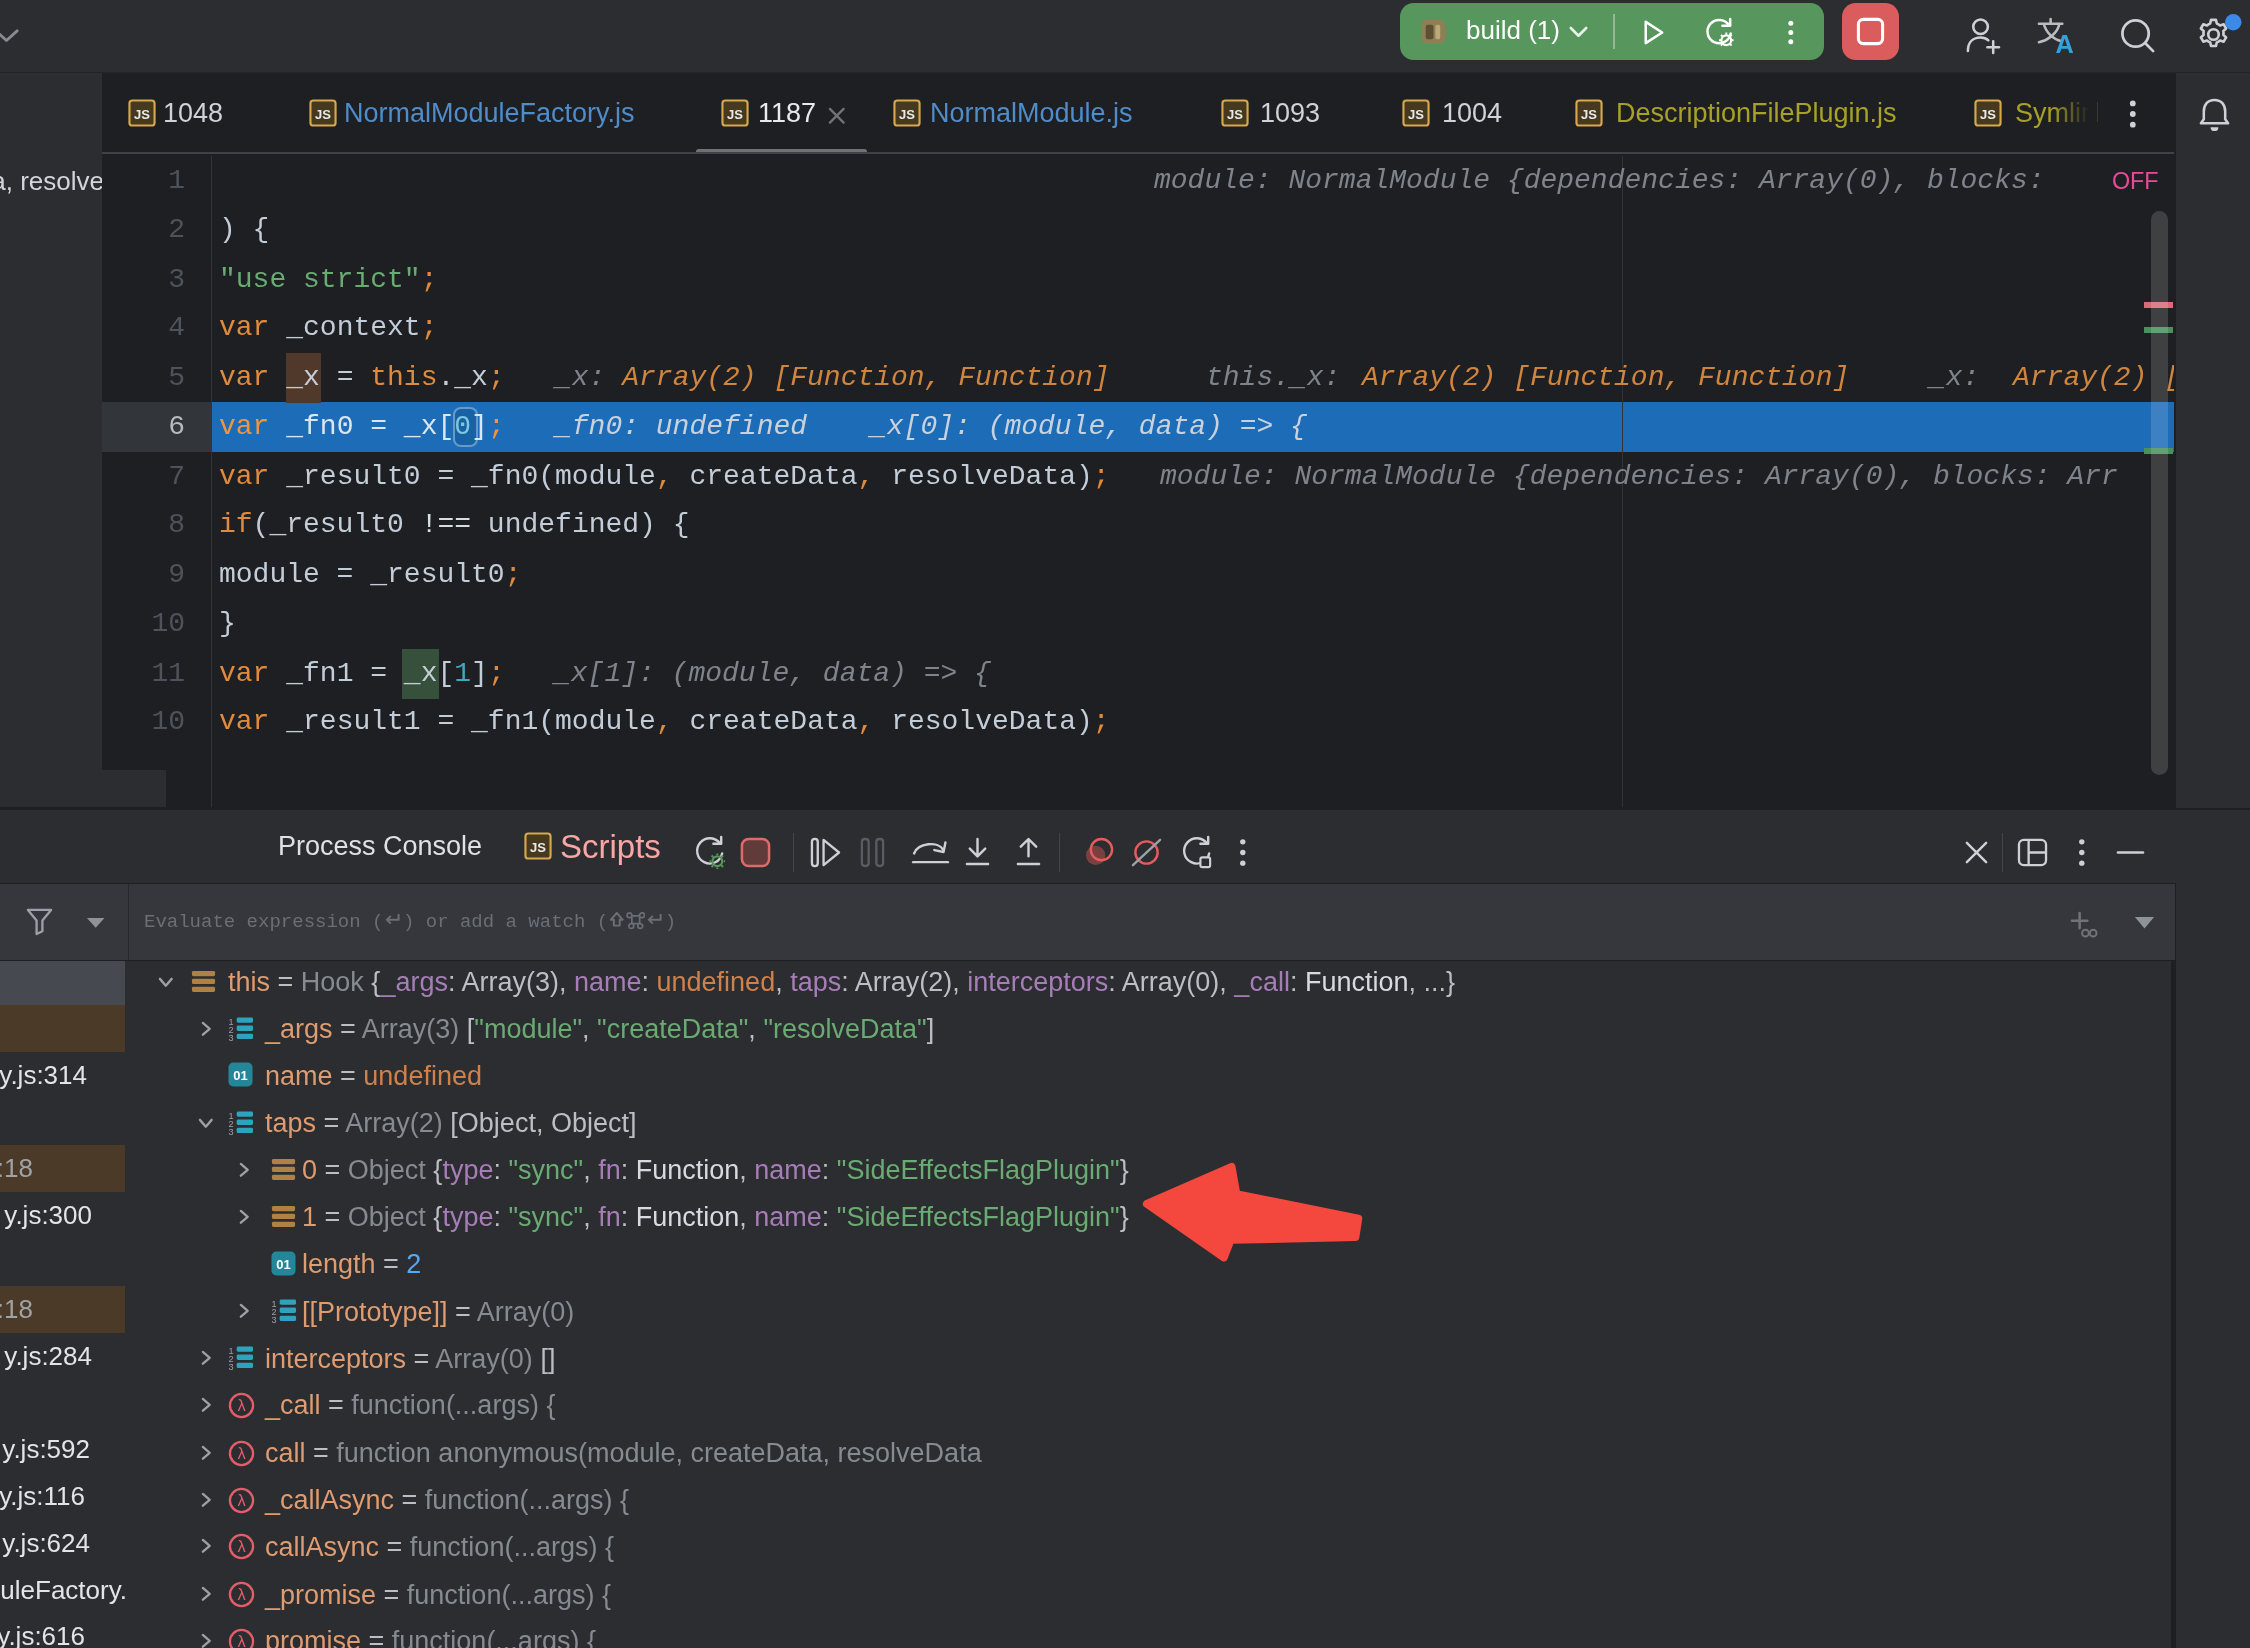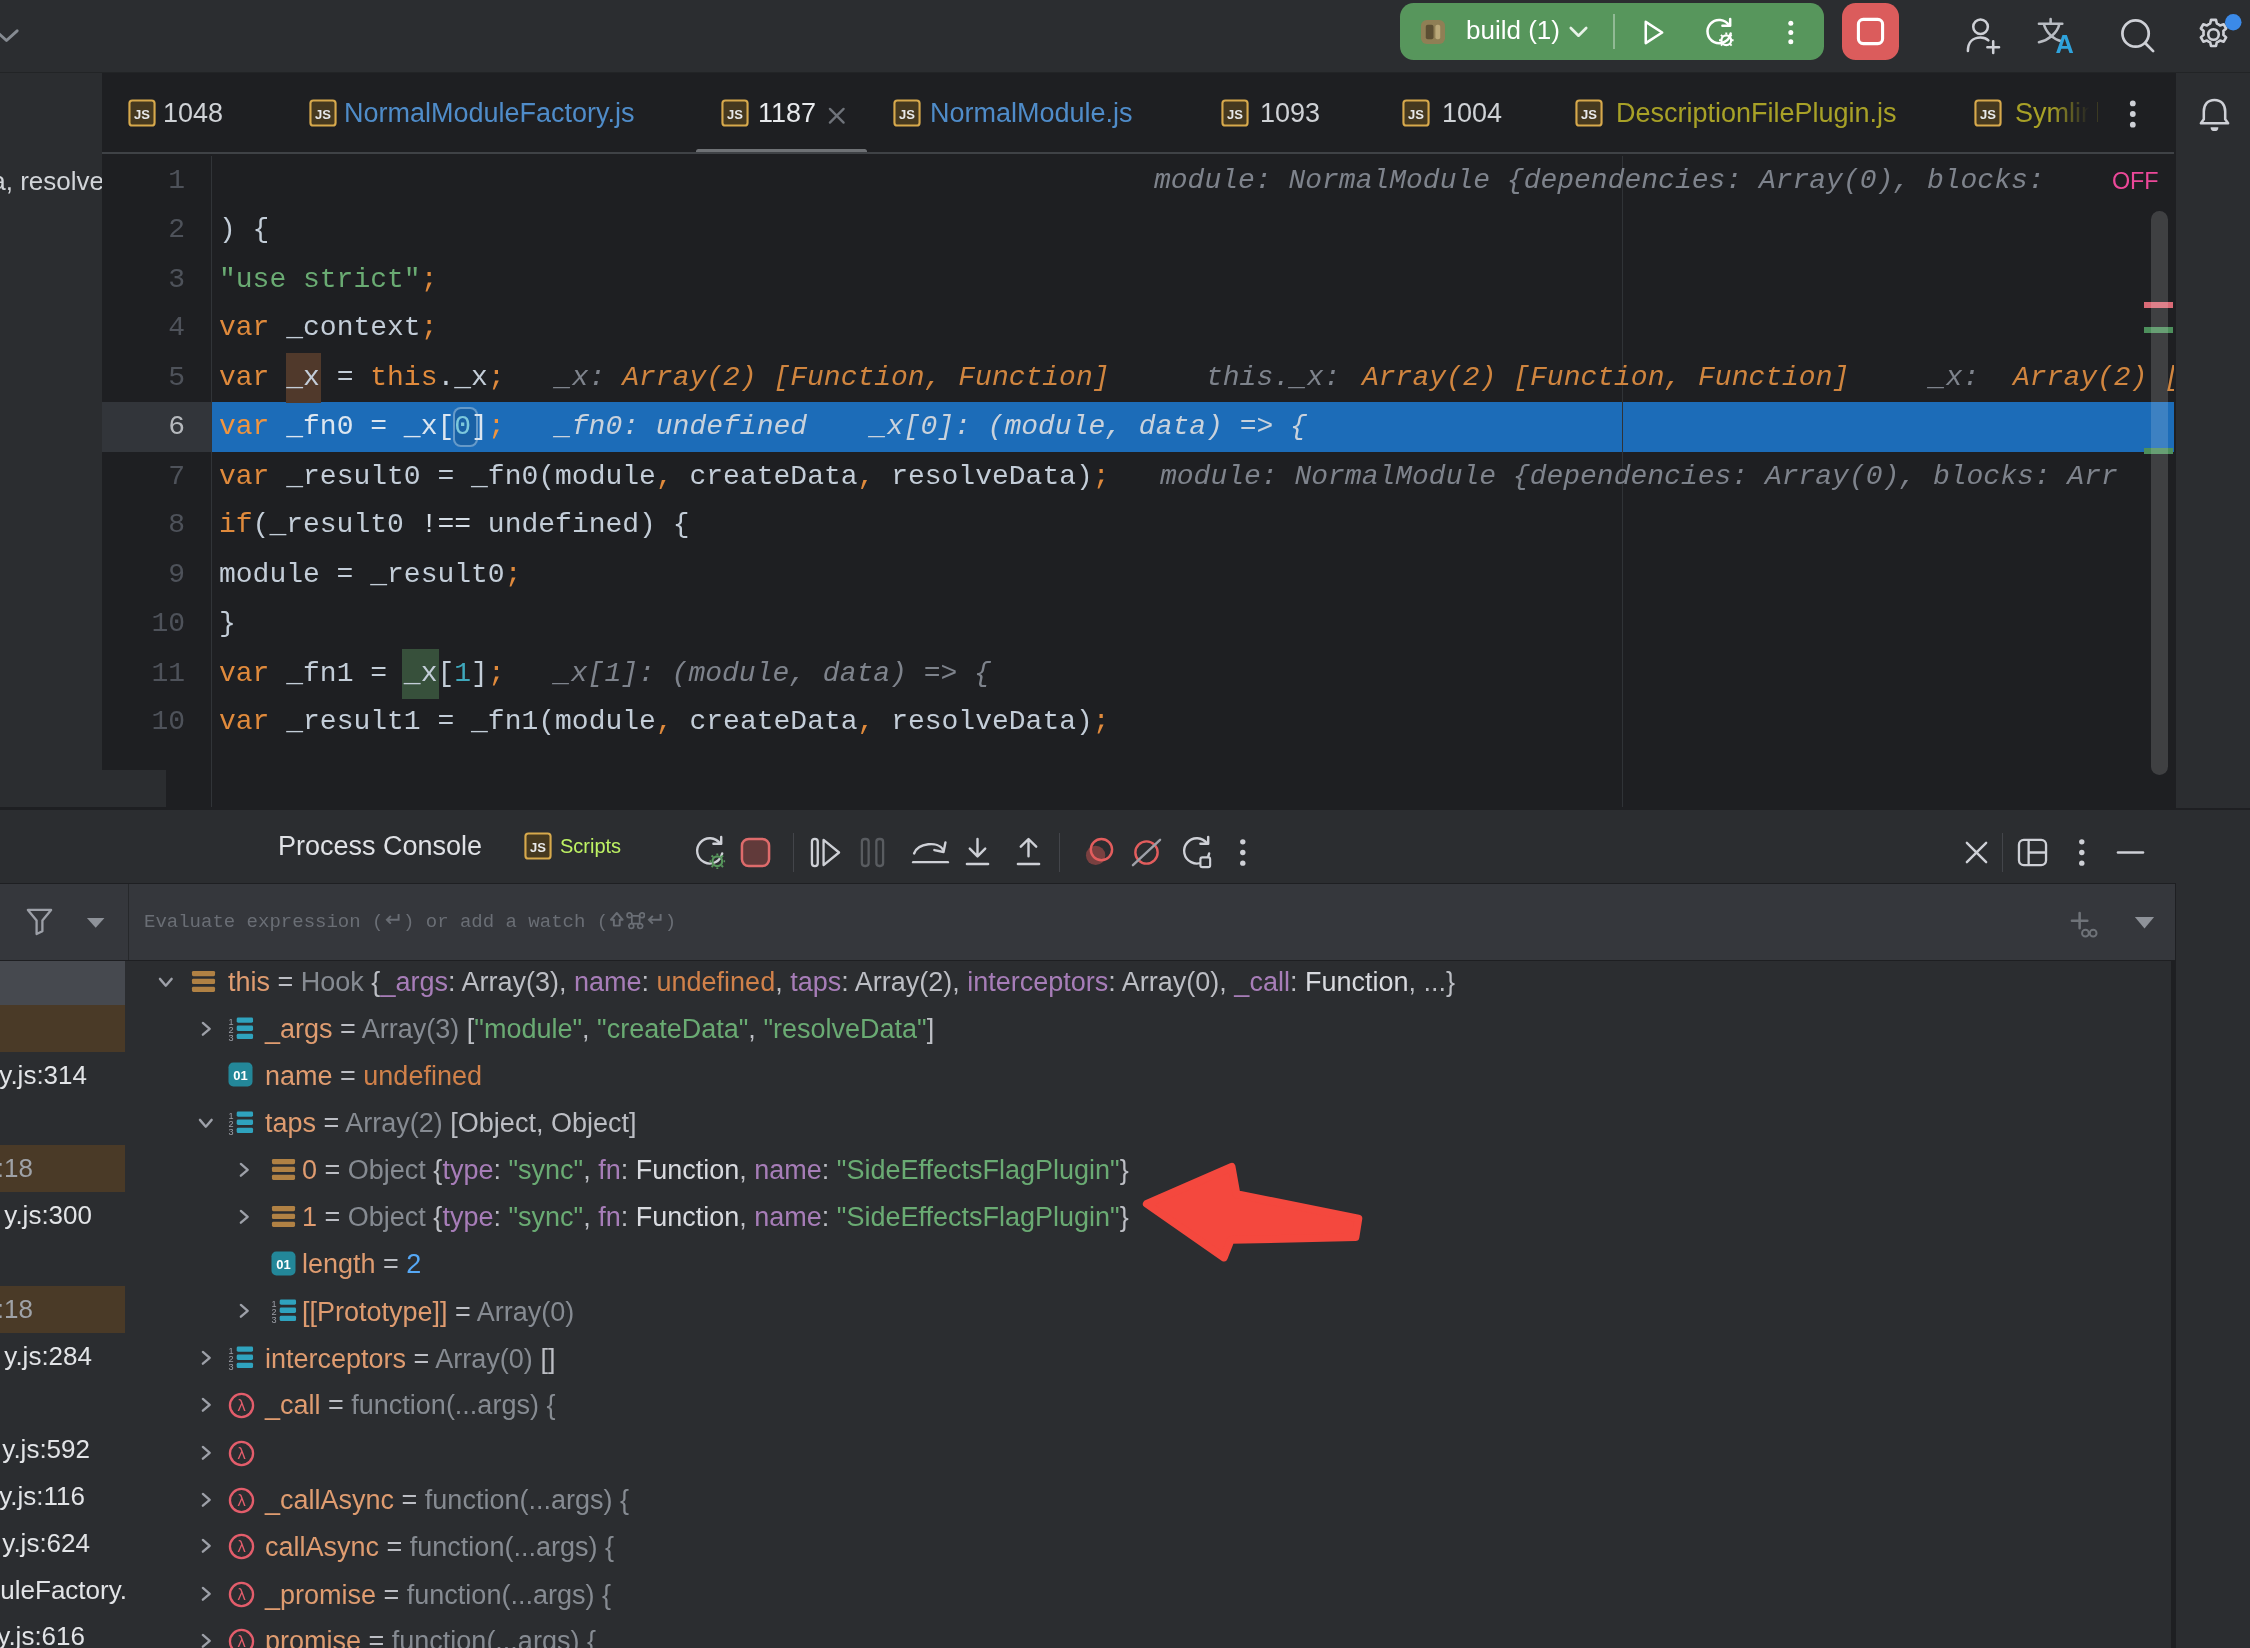--- a/index.html
+++ b/index.html
@@ -211,21 +211,21 @@
   <div class="ab" style="left:2049px;top:55px;width:16.6px;height:564px;background:rgba(255,255,255,0.15);border-radius:8.8px"></div>
 </div>
 <div class="ab" style="left:0;top:770px;width:166px;height:37px;background:#2B2D30"></div>
 
 <div class="ab" id="dbgbar" style="left:0;top:808px;width:2251px;height:75px;background:#2B2D30;border-top:2px solid #1E1F22">
   <div class="ab sans" style="left:278px;top:0;height:73px;line-height:73px;font-size:27px;color:#DFE1E5">Process Console</div>
   <svg class="ab" style="left:524px;top:21.5px" width="28" height="28" viewBox="0 0 29 29">
       <rect x="1.5" y="1.5" width="26" height="26" rx="3" fill="#46391F" stroke="#D7A94C" stroke-width="2.2"></rect>
       <text x="14.5" y="20.5" text-anchor="middle" font-family="Liberation Sans" font-size="13.5" font-weight="bold" fill="#E8E9EB">JS</text>
     </svg>
-  <div class="ab sans" style="left:560px;top:0;height:73px;line-height:73px;font-size:20px;color:#bef264">Scripts</div>
+  <div class="ab sans" style="left:560px;top:0;height:73px;line-height:73px;font-size:33px;color:#fca5a5">Scripts</div>
 
   <svg class="ab" style="left:693px;top:25px" width="35" height="35" viewBox="0 0 36 36">
     <path d="M28 9 A13 13 0 1 0 30 19" fill="none" stroke="#CED0D6" stroke-width="2.5" stroke-linecap="round"></path>
     <path d="M21 9 L29 9 L29 2" fill="none" stroke="#CED0D6" stroke-width="2.5" stroke-linecap="round" stroke-linejoin="round"></path>
     <circle cx="25" cy="27" r="5" fill="none" stroke="#57965C" stroke-width="2.2"></circle>
     <path d="M25 20.5 v-1.5 M25 35 v-1.5 M18.5 27 h-1.5 M33 27 h-1.5 M20.8 22.8 l-1.7-1.7 M29.2 22.8 l1.7-1.7 M20.8 31.2 l-1.7 1.7 M29.2 31.2 l1.7 1.7" stroke="#57965C" stroke-width="2"></path>
   </svg>
 
   <svg class="ab" style="left:740px;top:27px" width="31" height="31" viewBox="0 0 32 32">
       <rect x="2" y="2" width="28" height="28" rx="7" fill="#613A3A" stroke="#DE6B6B" stroke-width="2.6"></rect>
@@ -446,20 +446,21 @@
       <text x="14" y="20" text-anchor="middle" font-family="Liberation Sans" font-size="17" fill="#E35D6B">λ</text>
     </svg>
   <div class="treerow" style="left:140px;top:420px"><span class="tn">_call</span><span class="tg"> = </span><span class="td">function(...args) {</span></div>
   <svg class="ab" style="left:72px;top:483px" width="17.6" height="17.6" viewBox="0 0 18 18">
       <polyline points="6,3 13,9 6,15" fill="none" stroke="#9DA0A8" stroke-width="2.4" stroke-linecap="round" stroke-linejoin="round"></polyline>
     </svg>
   <svg class="ab" style="left:103px;top:479px" width="27" height="27" viewBox="0 0 28 28">
       <circle cx="14" cy="14" r="12" fill="none" stroke="#E35D6B" stroke-width="2.4"></circle>
       <text x="14" y="20" text-anchor="middle" font-family="Liberation Sans" font-size="17" fill="#E35D6B">λ</text>
     </svg>
+  <div class="treerow" style="left:140px;top:468px"><span class="tn">call</span><span class="tg"> = </span><span class="td">function anonymous(module, createData, resolveData</span></div>
   <svg class="ab" style="left:72px;top:530px" width="17.6" height="17.6" viewBox="0 0 18 18">
       <polyline points="6,3 13,9 6,15" fill="none" stroke="#9DA0A8" stroke-width="2.4" stroke-linecap="round" stroke-linejoin="round"></polyline>
     </svg>
   <svg class="ab" style="left:103px;top:526px" width="27" height="27" viewBox="0 0 28 28">
       <circle cx="14" cy="14" r="12" fill="none" stroke="#E35D6B" stroke-width="2.4"></circle>
       <text x="14" y="20" text-anchor="middle" font-family="Liberation Sans" font-size="17" fill="#E35D6B">λ</text>
     </svg>
   <div class="treerow" style="left:140px;top:515px"><span class="tn">_callAsync</span><span class="tg"> = </span><span class="td">function(...args) {</span></div>
   <svg class="ab" style="left:72px;top:576px" width="17.6" height="17.6" viewBox="0 0 18 18">
       <polyline points="6,3 13,9 6,15" fill="none" stroke="#9DA0A8" stroke-width="2.4" stroke-linecap="round" stroke-linejoin="round"></polyline>

